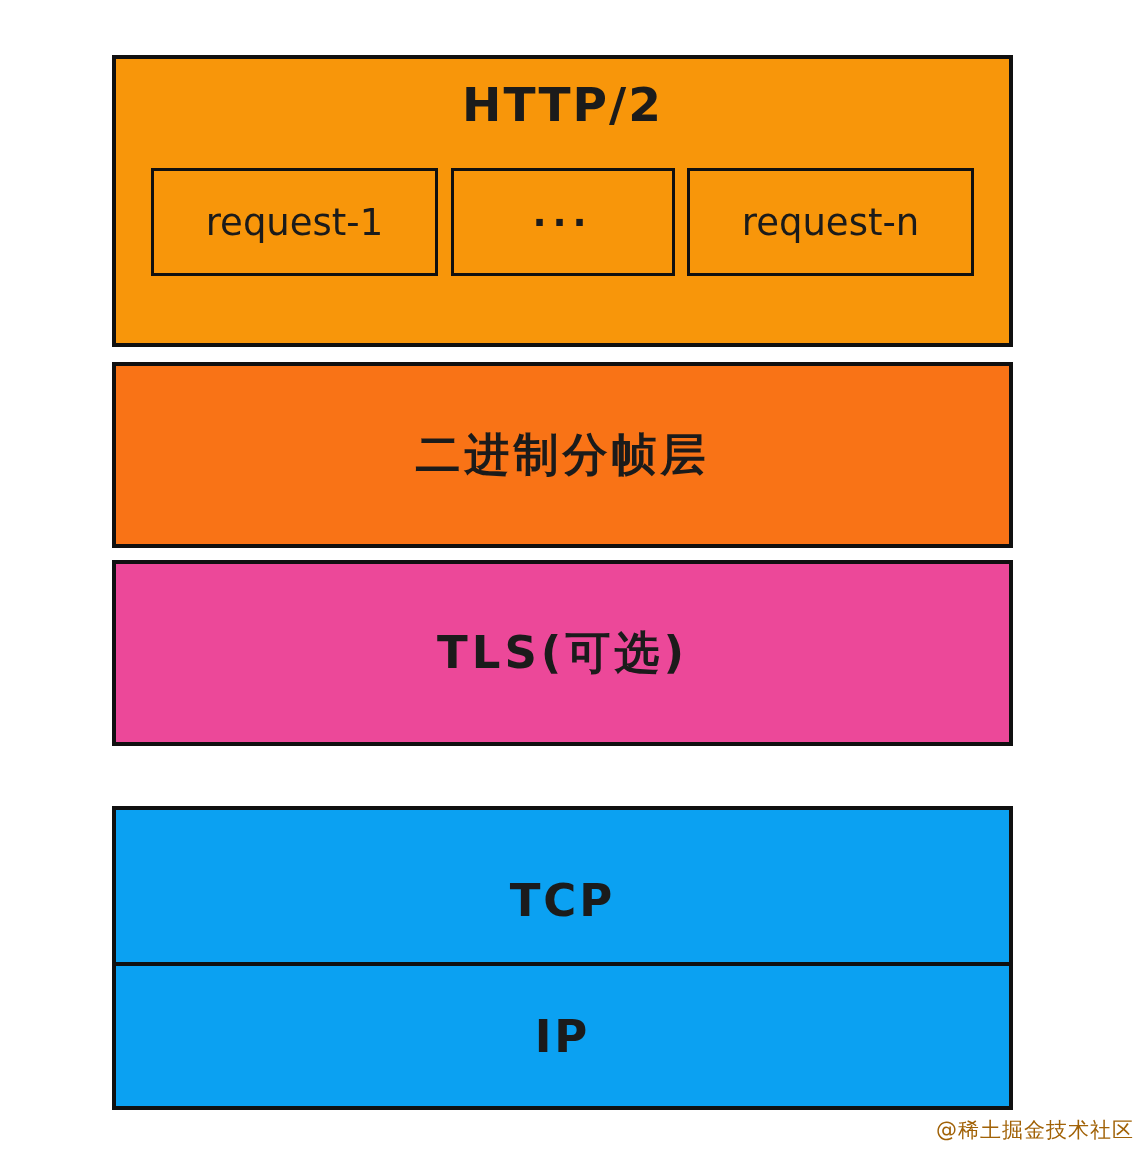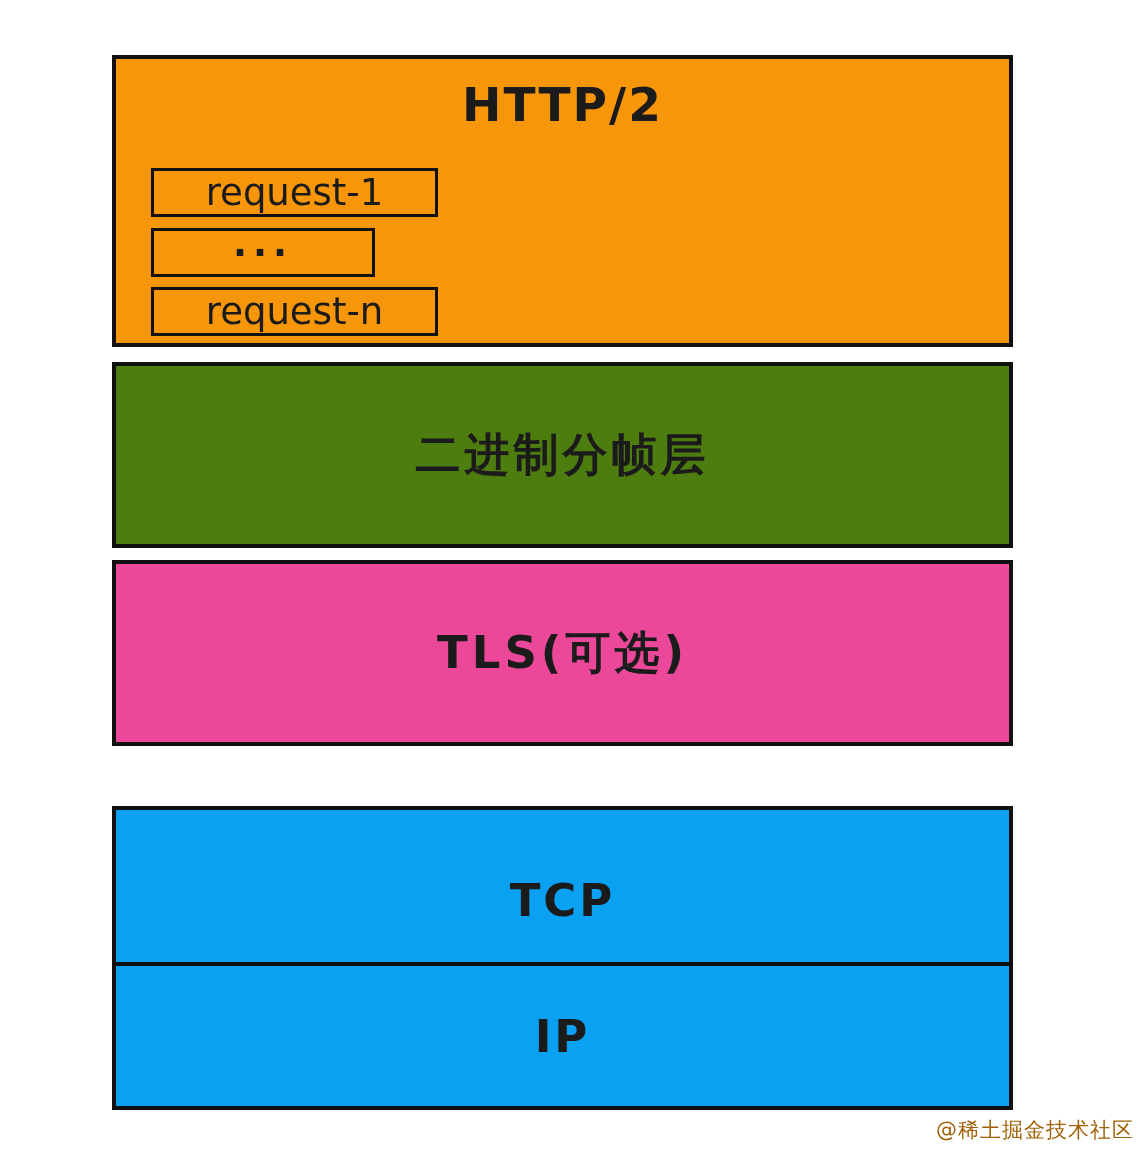--- a/index.html
+++ b/index.html
@@ -35,24 +35,23 @@
     text-align: center;
     font-size: 47px;
     font-weight: 600;
     letter-spacing: 2px;
   }
   .requests-row {
     position: absolute;
     top: 109px;
     left: 35px;
     right: 35px;
-    height: 168px;
+    height: 108px;
     display: flex;
     justify-content: space-between;
-    flex-direction: column;
   }
   .request-box {
     border: 3px solid #101010;
     box-sizing: border-box;
     display: flex;
     align-items: center;
     justify-content: center;
     font-size: 37px;
     font-weight: 500;
   }
@@ -96,21 +95,21 @@
       </div>
       <div class="request-box narrow">
         <span>···</span>
       </div>
       <div class="request-box wide">
         <span>request-n</span>
       </div>
     </div>
   </div>
 
-  <div class="layer layer-binary" style="background: #4d7c0f;">
+  <div class="layer layer-binary" style="background: #f97316;">
     <div class="layer-label">二进制分帧层</div>
   </div>
 
   <div class="layer layer-tls" style="background: #ec4899;">
     <div class="layer-label">TLS(可选)</div>
   </div>
 
   <div class="layer layer-tcp" style="background: rgb(11, 161, 242); margin-top: 48px;">
     <div class="layer-label latin">TCP</div>
   </div>

